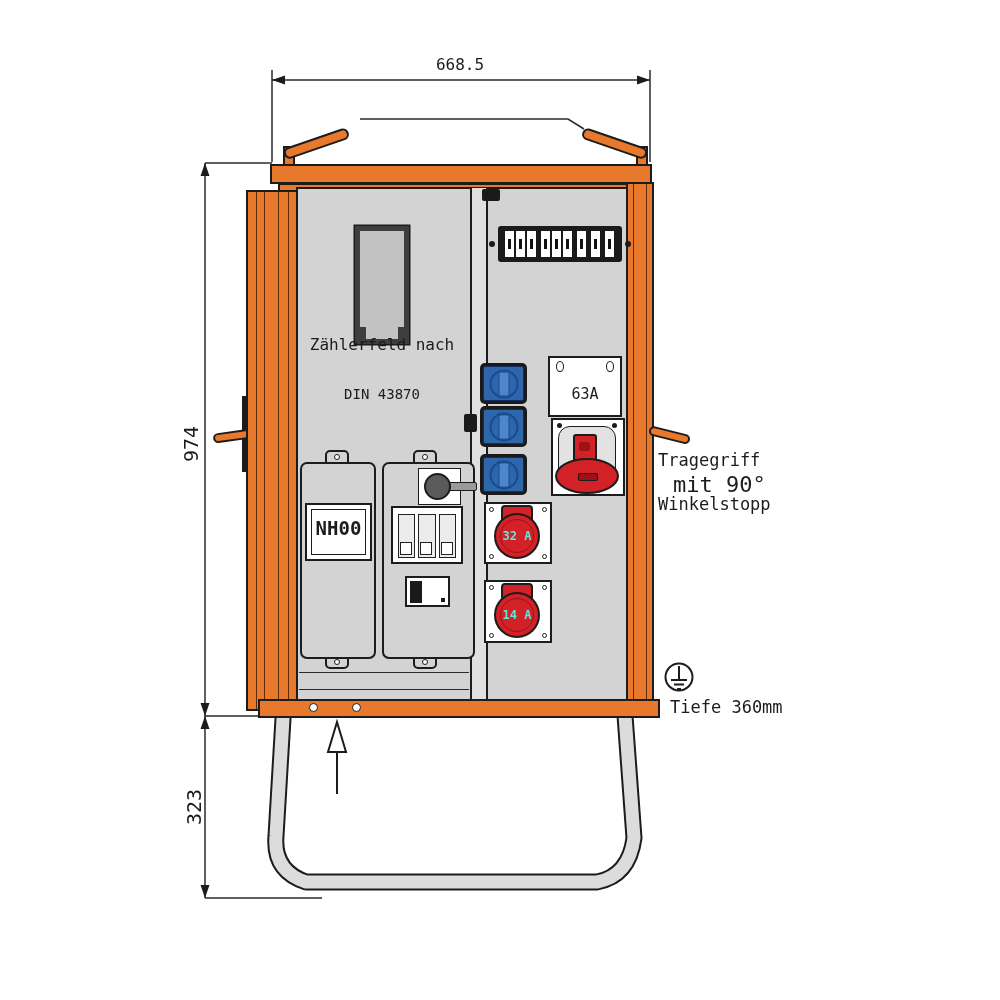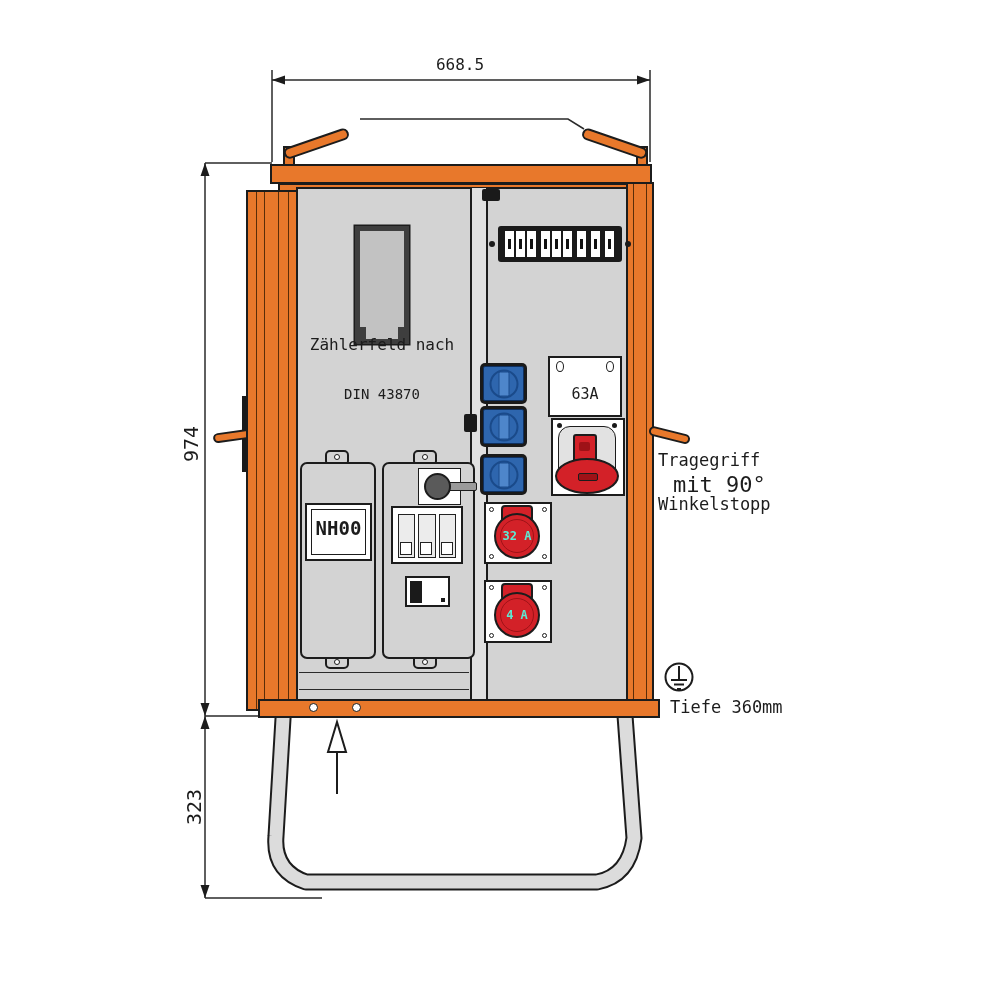--- a/index.html
+++ b/index.html
@@ -301,21 +301,21 @@
   </div>
 
   <div class="abs cee-plate" id="cee16-plate">
     <span class="sc sc1"></span>
       <span class="sc sc2"></span>
       <span class="sc sc3"></span>
       <span class="sc sc4"></span>
   </div>
   <div class="abs cee-hood" id="cee16-hood"></div>
   <div class="abs cee-circle" id="cee16-circle">
-    <span class="cee-label">4 A</span>
+    <span class="cee-label">14 A</span>
   </div>
 
   <div class="t tc" id="t-width">668.5</div>
   <div class="t tc rot" id="t-974">974</div>
   <div class="t tc rot" id="t-323">323</div>
   <div class="t" id="t-handle-1">Tragegriff</div>
   <div class="t" id="t-handle-2">mit 90°</div>
   <div class="t" id="t-handle-3">Winkelstopp</div>
   <div class="t" id="t-tiefe">Tiefe 360mm</div>
 

